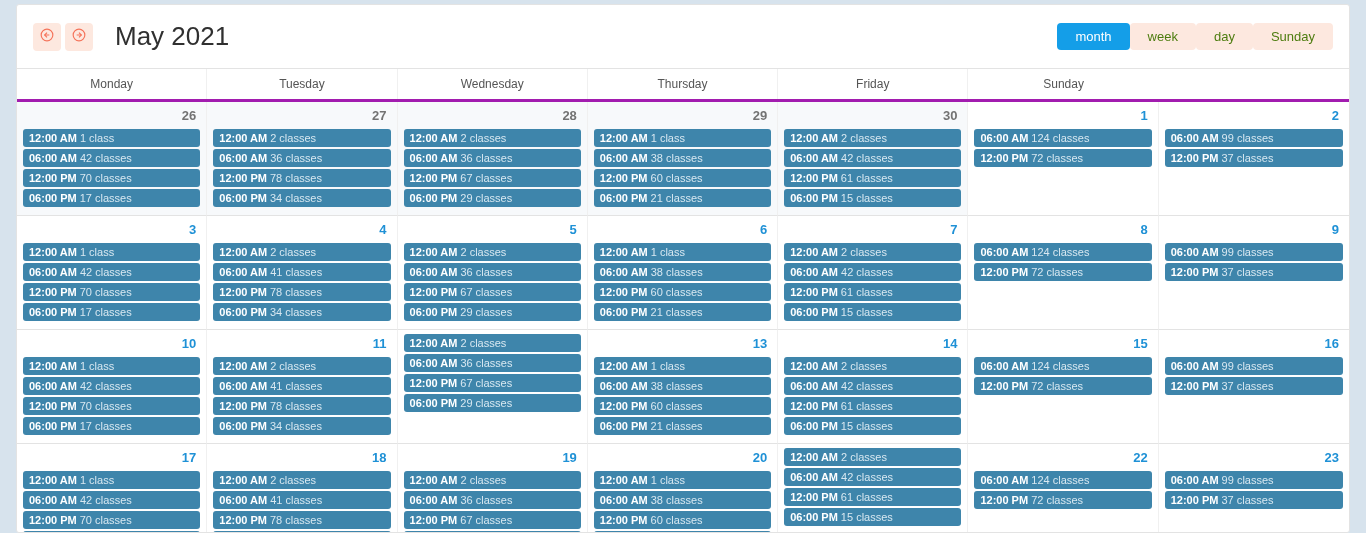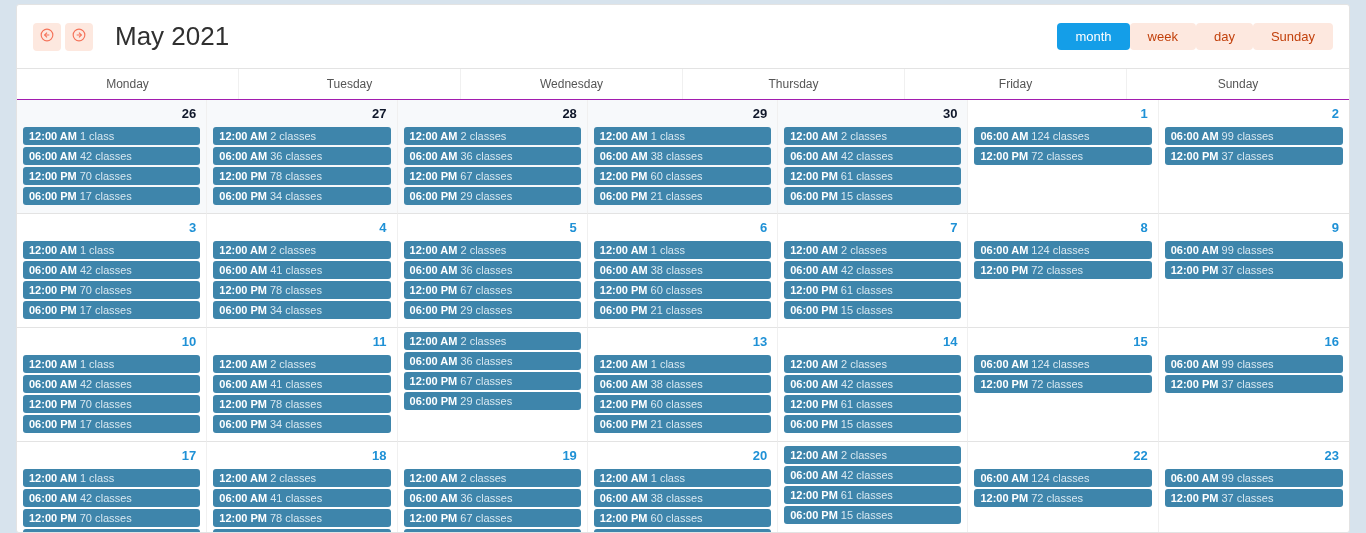--- a/index.html
+++ b/index.html
@@ -46,25 +46,25 @@
   }
   .spacer { flex: 1; }
   .view-btn {
     padding: 6px 18px;
     border-radius: 4px;
     font-size: 13px;
     border: none;
     cursor: pointer;
   }
   .view-btn.active { background: #149ee8; color: #fff; }
-  .view-btn.inactive { background: #fde8df; color: #c2410c; }
+  .view-btn.inactive { background: #fde8df; color: #4d7c0f; }
   .days-header {
     display: grid;
-    grid-template-columns: repeat(6, 1fr);
-    border-bottom: 1px solid #a21caf;
+    grid-template-columns: repeat(7, 1fr);
+    border-bottom: 3px solid #a21caf;
   }
   .day-head {
     text-align: center;
     font-size: 12px;
     color: #555;
     padding: 8px 0;
     border-right: 1px solid #f0f0f0;
   }
   .day-head:last-child { border-right: none; }
   .grid {
@@ -79,21 +79,21 @@
     position: relative;
   }
   .cell:nth-child(7n) { border-right: none; }
   .cell.exterior { background: #f7f9fb; }
   .dnum {
     text-align: right;
     font-size: 13px;
     font-weight: 600;
     padding: 2px 4px 6px 0;
   }
-  .dnum.exterior { color: #0f172a; }
+  .dnum.exterior { color: #737373; }
   .dnum.interior { color: #1f91d6; }
   .event {
     background: #3e85ab;
     border-radius: 3px;
     color: #fff;
     font-size: 11px;
     padding: 2px 6px;
     margin-bottom: 2px;
     line-height: 14px;
     white-space: nowrap;

